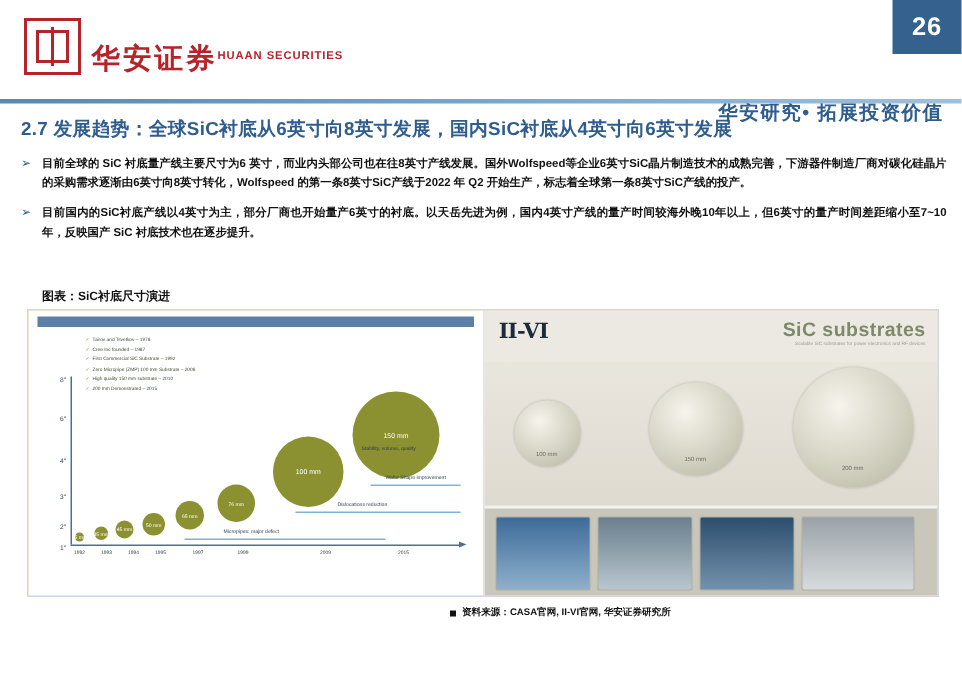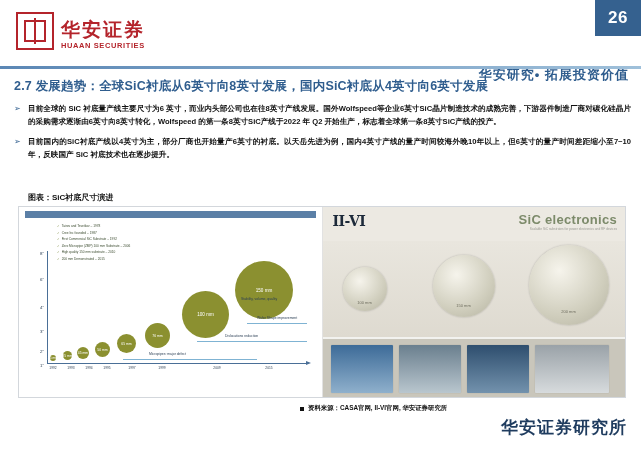--- a/index.html
+++ b/index.html
@@ -18,21 +18,21 @@
   }
   .logo-wrap{position:absolute;left:16px;top:12px;display:flex;align-items:flex-end;gap:7px;}
   .logo-mark{width:38px;height:38px;border:2.4px solid #b4242b;position:relative;box-sizing:border-box;}
   .logo-mark:before{
     content:"";position:absolute;left:6px;top:6px;right:6px;bottom:6px;
     border:2.2px solid #b4242b;box-sizing:border-box;
   }
   .logo-mark:after{
     content:"";position:absolute;left:50%;top:4px;bottom:4px;width:2.2px;margin-left:-1.1px;background:#b4242b;
   }
-  .logo-txt{display:flex;flex-direction:column;line-height:1;padding-bottom:1px;}
+  .logo-txt{display:flex;flex-direction:row;line-height:1;padding-bottom:1px;}
   .logo-cn{font-family:"DejaVu Serif","Liberation Serif",serif;font-size:19px;font-weight:bold;color:#b4242b;letter-spacing:2px;}
   .logo-en{font-size:7.5px;font-weight:bold;color:#b4242b;letter-spacing:.6px;margin-top:3px;}
   .tagline{
     position:absolute;right:12px;top:46px;font-size:13px;font-weight:bold;color:#2f5d8e;letter-spacing:1px;margin-top:20px;
   }
   .headrule{position:absolute;left:0;right:0;top:66px;height:3px;background:linear-gradient(to right,#5b87b5,#9fc0da);}
 
   
   .title{
     position:absolute;left:14px;top:78px;right:27px;
@@ -207,21 +207,21 @@
       <div class="aline" style="left:178px;top:134px;width:110px"></div>
       <div class="annot" style="left:206px;top:127px">Dislocations reduction</div>
       <div class="aline" style="left:228px;top:116px;width:60px"></div>
       <div class="annot" style="left:238px;top:109px">Wafer Shape improvement</div>
       <div class="annot" style="left:222px;top:90px">Stability, volume, quality</div>
     </div>
 
     <div class="figright">
       <div class="ph-head"></div>
       <div class="ph-brand">II-VI</div>
-      <div class="ph-title">SiC electronics</div>
+      <div class="ph-title">SiC substrates</div>
       <div class="ph-sub">Scalable SiC substrates for power electronics and RF devices</div>
       <div class="ph-band">
         <div class="wafer" style="left:20px;top:26px;width:44px;height:44px">
           <span>100 mm</span>
         </div>
         <div class="wafer" style="left:110px;top:14px;width:62px;height:62px">
           <span>150 mm</span>
         </div>
         <div class="wafer" style="left:206px;top:4px;width:80px;height:80px">
           <span>200 mm</span>
@@ -234,14 +234,13 @@
         <div class="ph-cell" style="left:212px;width:74px;height:48px;background:linear-gradient(#9aa2a8,#d7dbdd)"></div>
       </div>
     </div>
   </div>
 
   <div class="source">
     <span class="sq"></span>
     <span>资料来源：CASA官网, II-VI官网, 华安证券研究所</span>
   </div>
 
-  <div class="footer">华安证券研究所</div>
 </div>
 
 </body></html>

